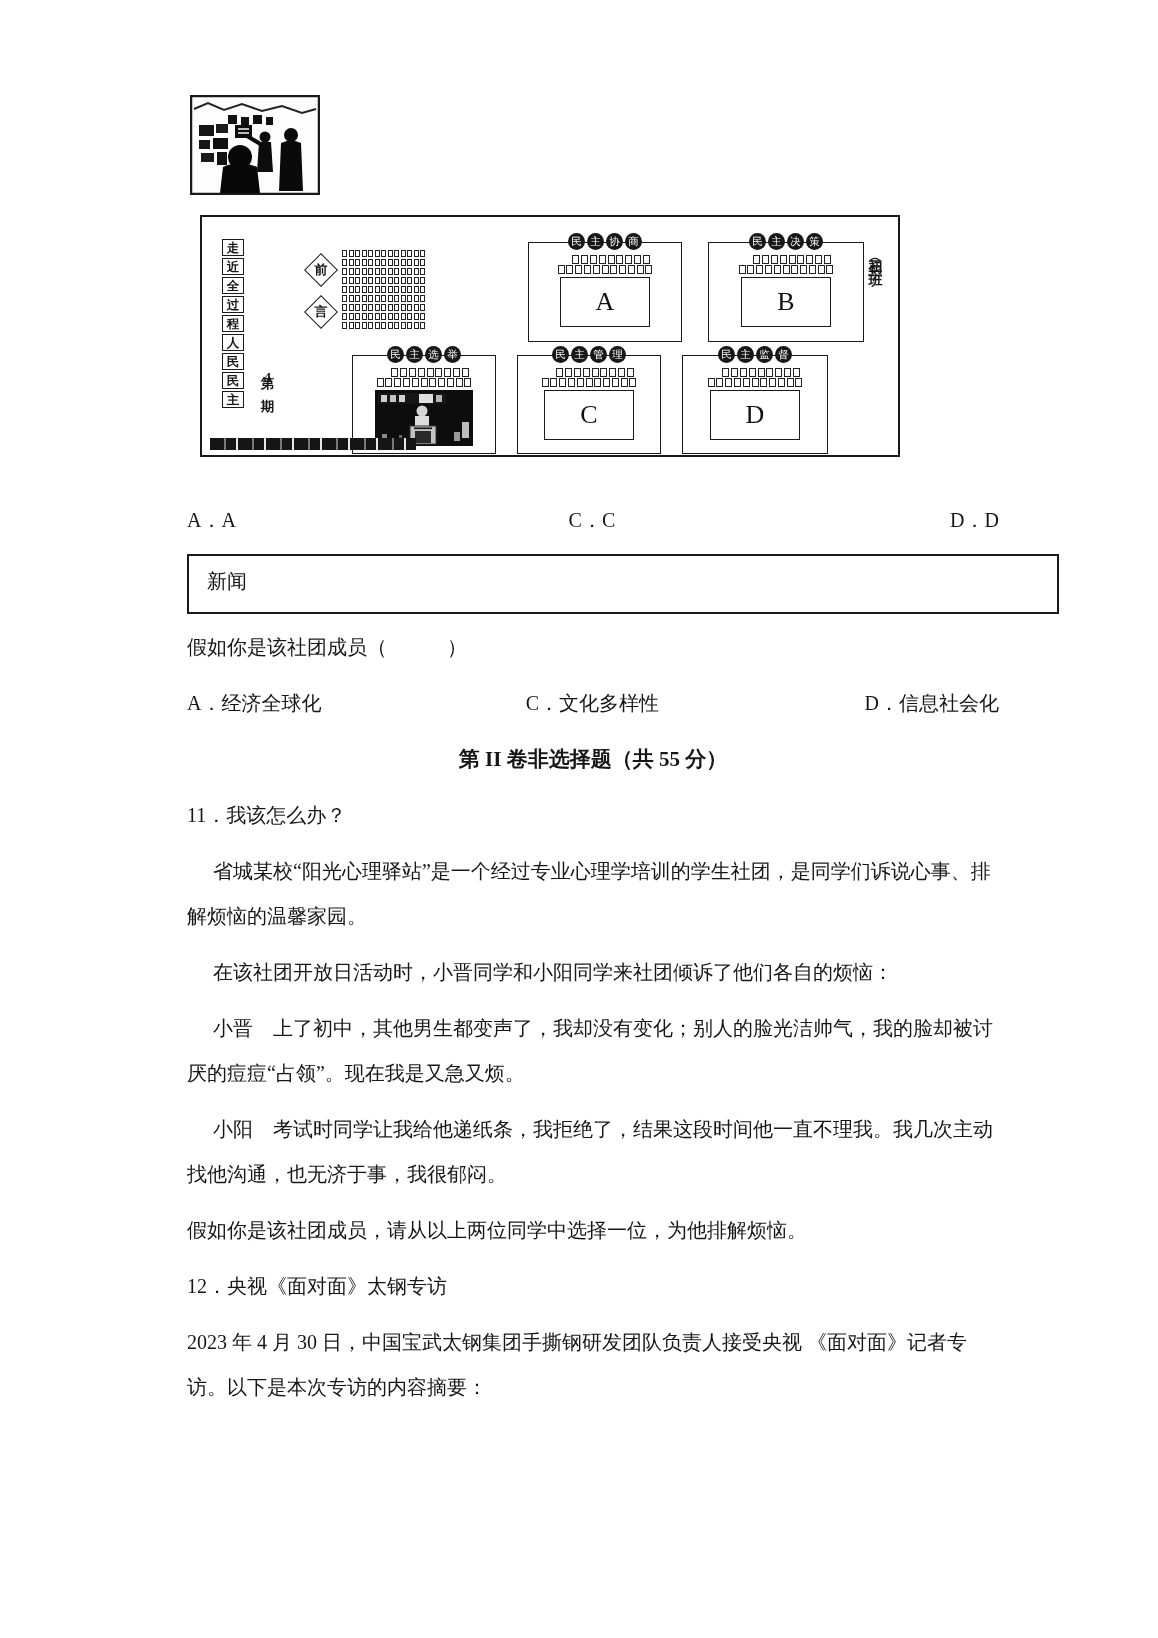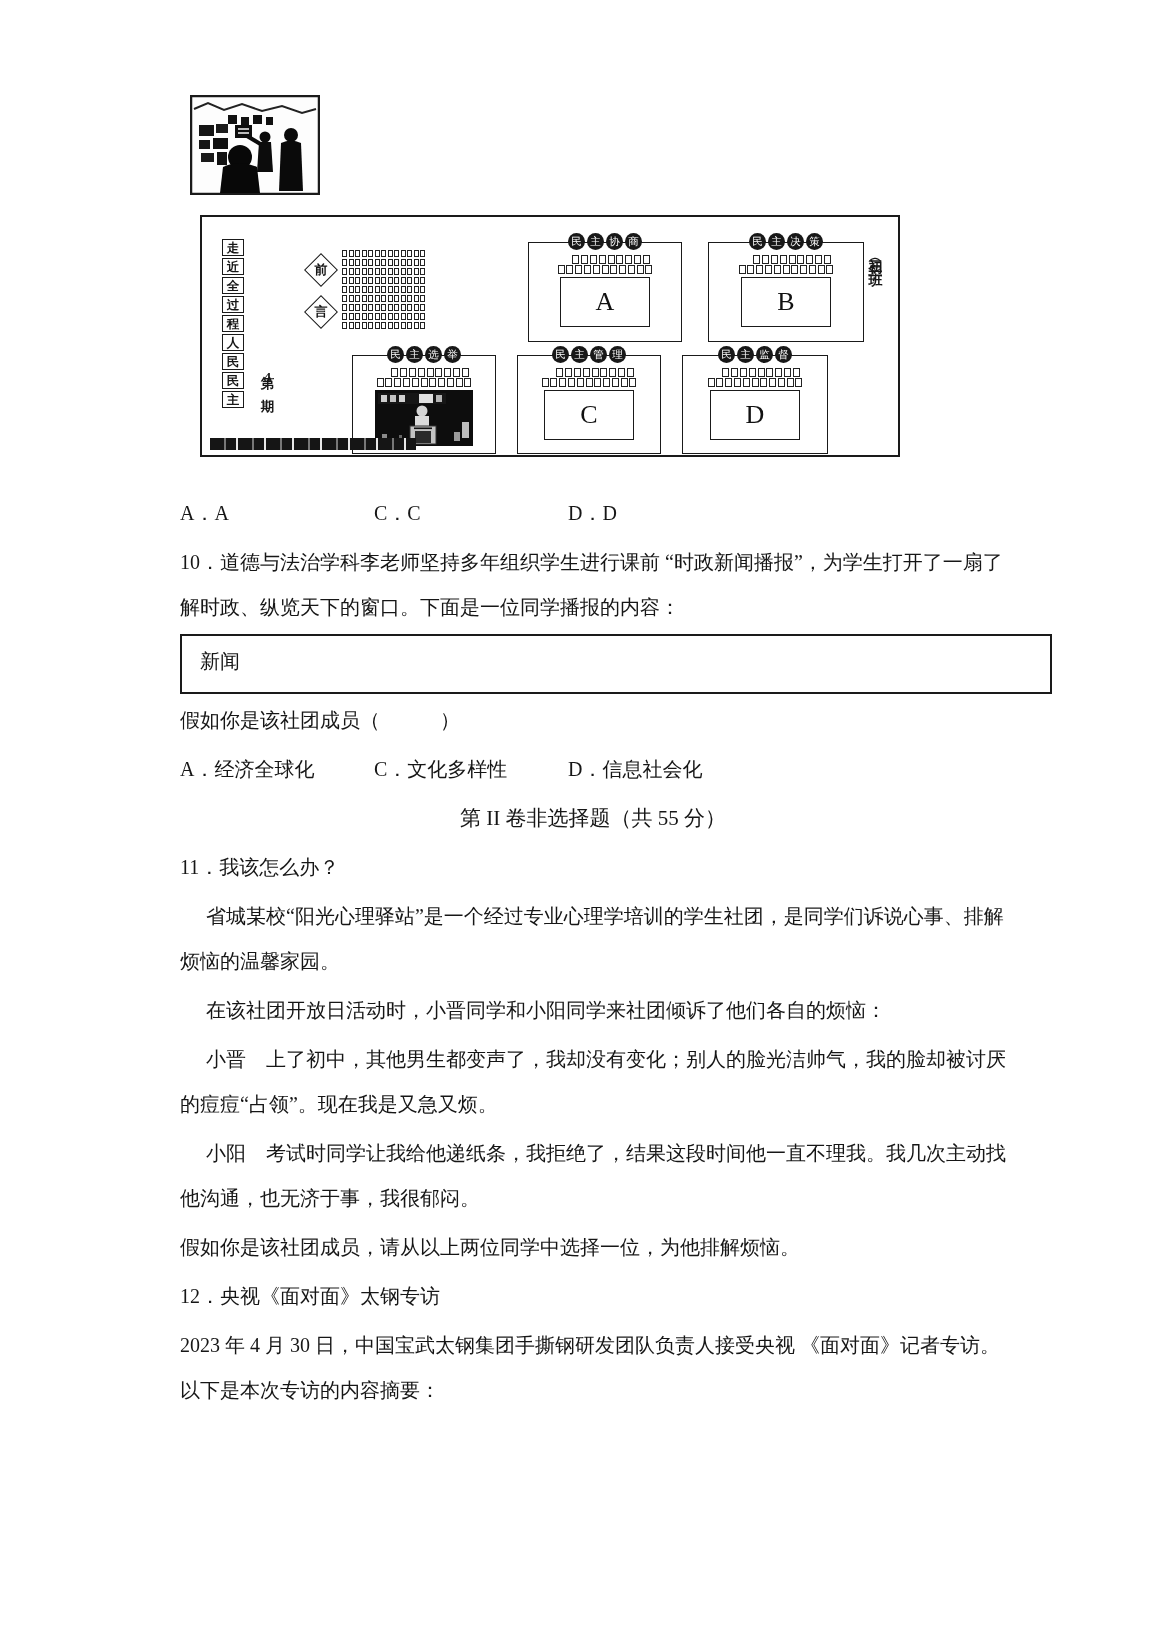--- a/index.html
+++ b/index.html
@@ -45,29 +45,29 @@
     display:flex;align-items:center;justify-content:center;font-size:26px;color:#111;}
   .sec-photo svg{display:block;margin:3px auto 0;}
   .class-label{position:absolute;left:664px;top:30px;writing-mode:vertical-rl;
     text-orientation:mixed;font-size:14px;letter-spacing:3px;font-weight:bold;}
   .banner{position:absolute;left:8px;top:221px;width:206px;height:12px;background:#151515;
     background-image:repeating-linear-gradient(90deg,#151515 0 14px,#777 14px 16px,
       #151515 16px 26px,#e8e8e8 26px 28px);}
   
   .flow{position:absolute;left:176px;top:487px;width:834px;
     font-size:20px;line-height:45px;}
-  .flow>div{margin:4px;}
+  .flow>div{margin:11px;justify-content:space-between;}
   .optrow{display:flex;}
   .optrow span{flex:0 0 194px;}
   .optrow span:last-child{flex:0 0 auto;}
   .newsbox{border:2px solid #1a1a1a;line-height:46px;padding:2px 18px 8px 18px;
     margin:0 0 0 0;width:872px;box-sizing:border-box;}
   .newsbox .body{text-indent:26px;}
   .indent{text-indent:26px;}
-  .center-bold{text-align:center;font-weight:normal;font-size:21px;margin-left:-13px;}
+  .center-bold{text-align:center;font-weight:bold;font-size:21px;margin-left:-13px;}
   .bold{font-weight:bold;font-size:21px;}
 </style>
 </head>
 <body>
 
 <div class="top-photo">
   <svg width="130" height="100" viewBox="0 0 130 100">
     <rect x="1" y="1" width="128" height="98" fill="#fdfdfd" stroke="#1a1a1a" stroke-width="2.5"></rect>
     <path d="M4,14 L18,8 L34,15 L52,9 L72,16 L92,11 L112,18 L126,14" fill="none" stroke="#222" stroke-width="2"></path>
     <rect x="38" y="20" width="9" height="9" fill="#111"></rect>
@@ -422,21 +422,20 @@
   <div class="banner"></div>
 </div>
 
 <div class="flow">
   <div class="optrow">
     <span>A．A</span>
     <span>C．C</span>
     <span>D．D</span>
   </div>
 
-  <div>10．道德与法治学科李老师坚持多年组织学生进行课前 “时政新闻播报”，为学生打开了一扇了解时政、纵览天下的窗口。下面是一位同学播报的内容：</div>
 
   <div class="newsbox">
     <div>新闻</div>
   </div>
 
   <div>假如你是该社团成员（　　　）</div>
 
   <div class="optrow">
     <span>A．经济全球化</span>
     <span>C．文化多样性</span>

